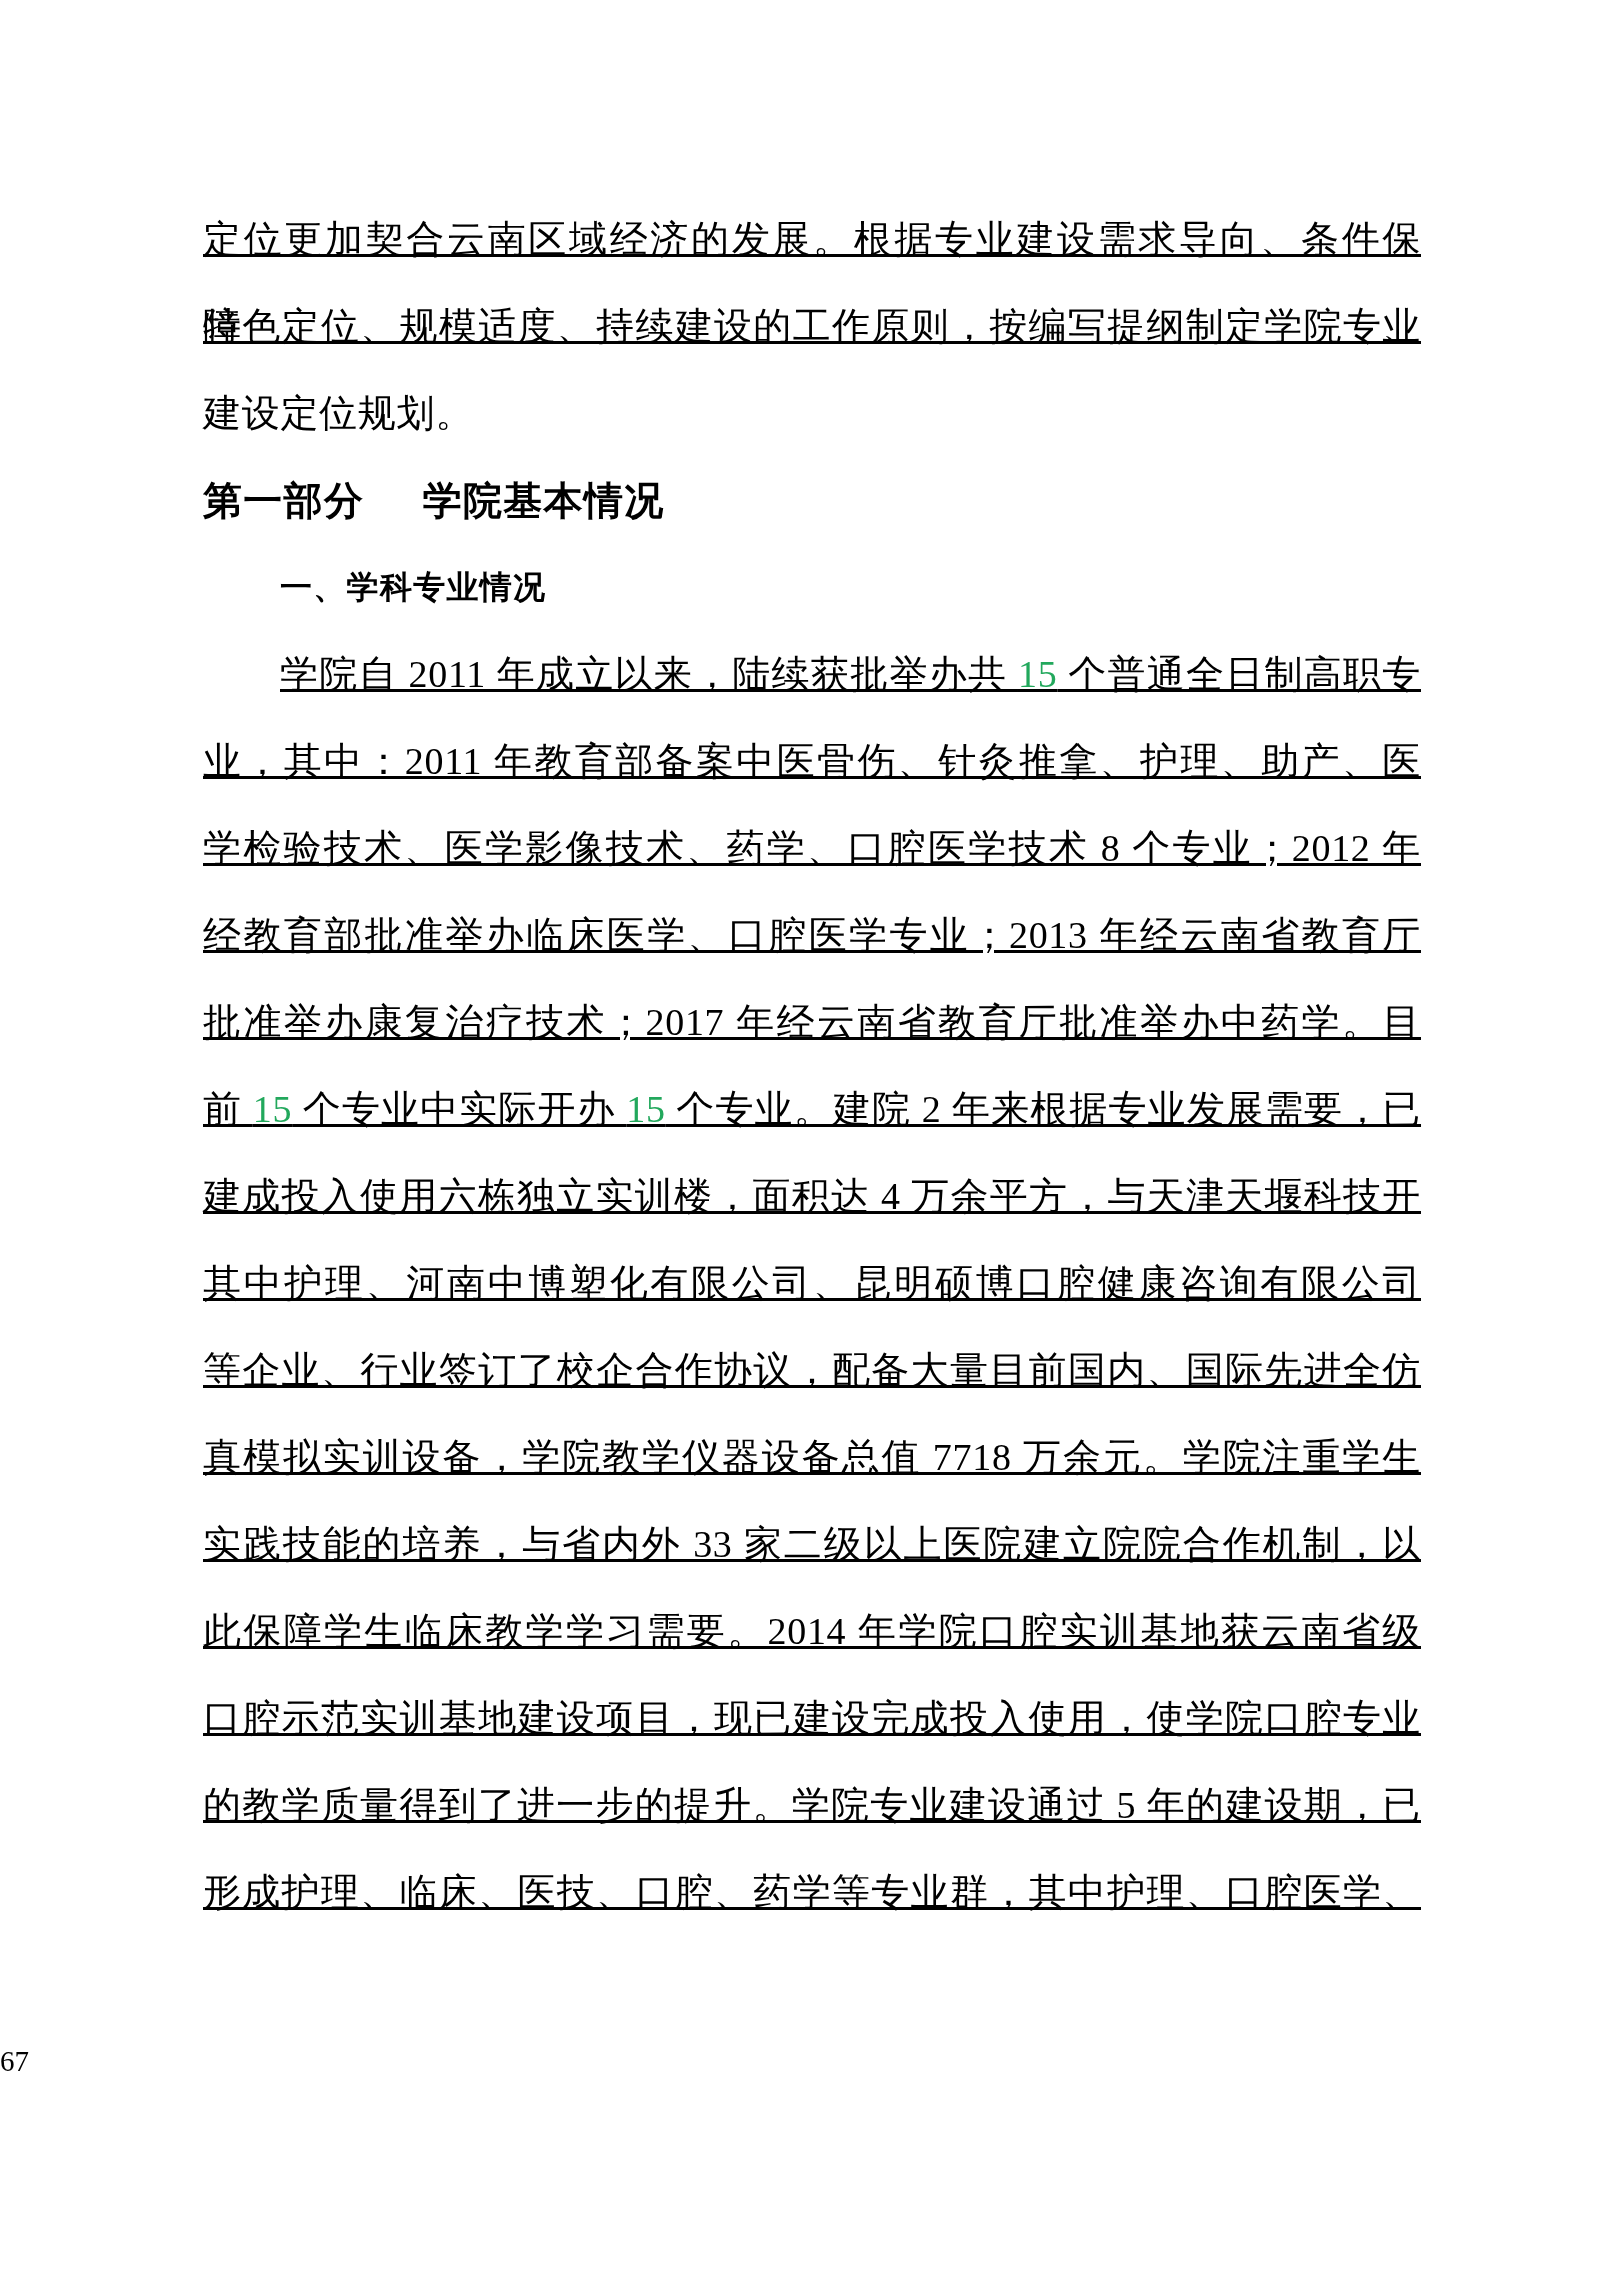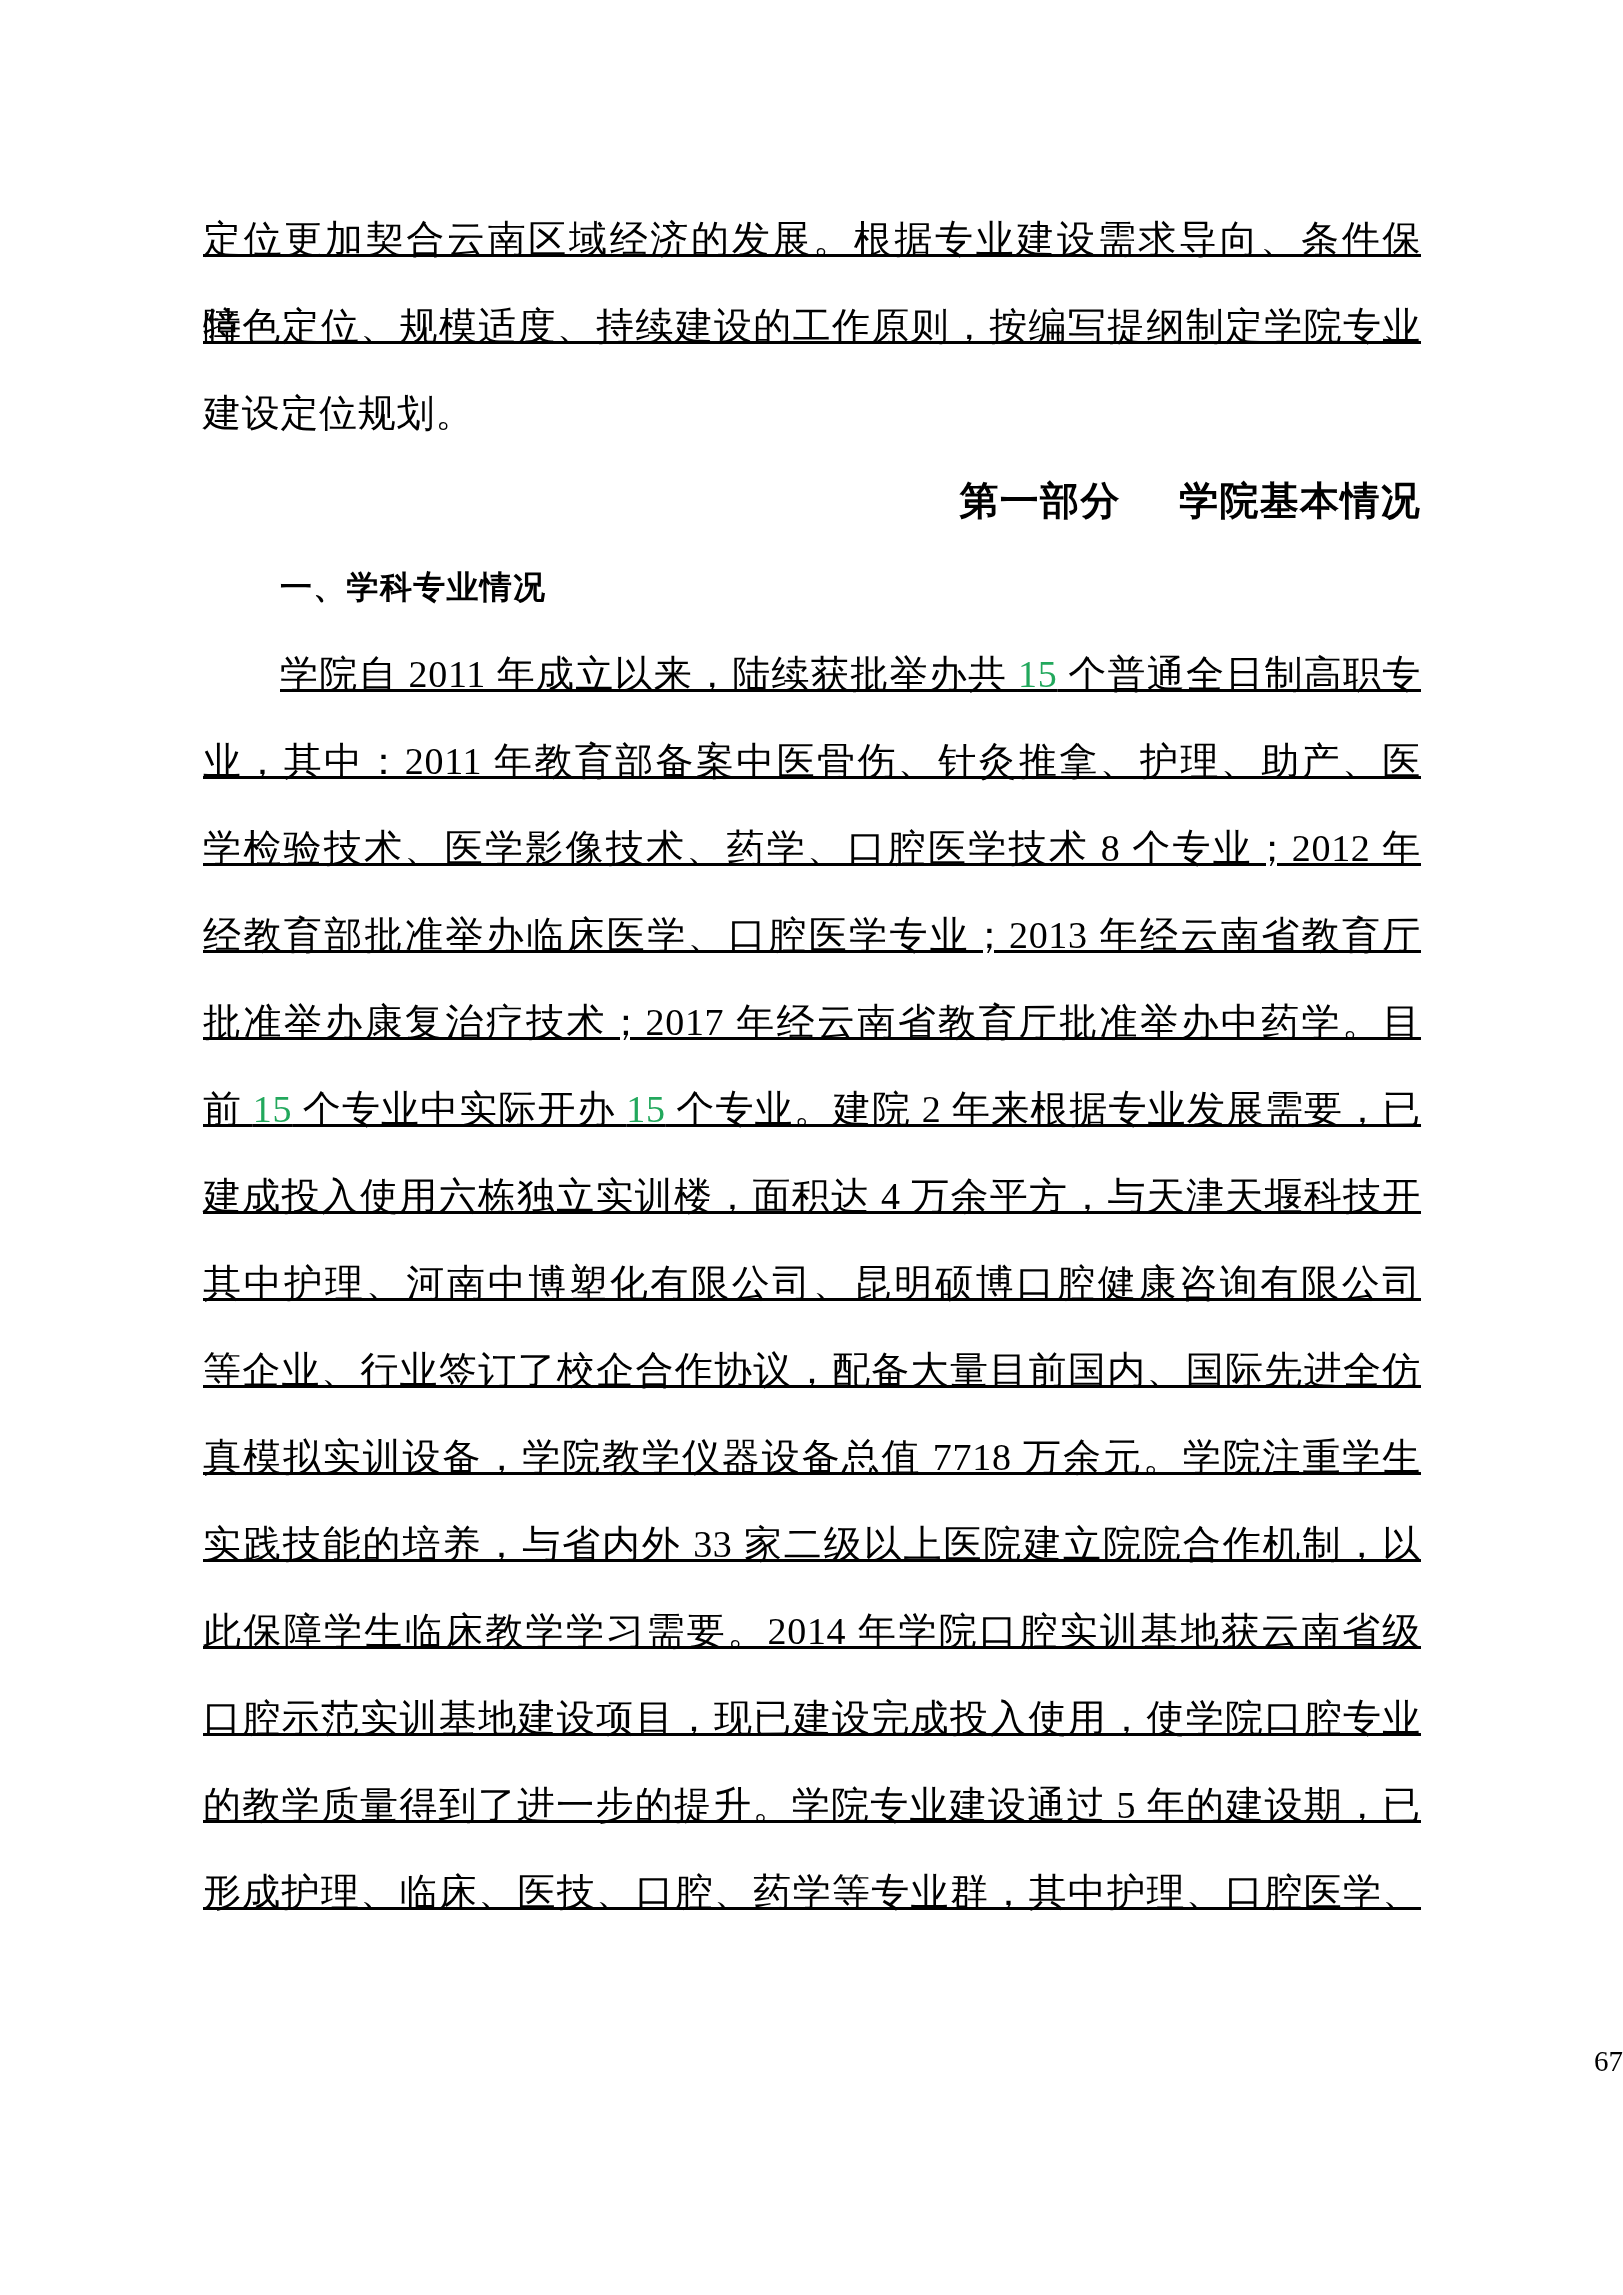--- a/index.html
+++ b/index.html
@@ -34,38 +34,38 @@
   }
   .line.lastline {
     text-align: center;
     text-align-last: left;
   }
   .line.indent { padding-left: 77px; }
   .line.h1 {
     font-family: "Liberation Sans", "DejaVu Sans", sans-serif;
     font-weight: 700;
     font-size: 39px;
-    text-align: right;
+    text-align: left;
     letter-spacing: 1.3px;
   }
   .line.h2 {
     font-family: "Liberation Sans", "DejaVu Sans", sans-serif;
     font-weight: 700;
     font-size: 32px;
     letter-spacing: 1.3px;
   }
   .gap-before { margin-left: 1.5em; }
   .footer {
     position: absolute;
     left: 0;
     top: 2032px;
     width: 100%;
     height: 59px;
     line-height: 59px;
-    text-align: right;
+    text-align: left;
     font-size: 29px;
     font-family: "Liberation Serif", "DejaVu Serif", serif;
   }
 </style>
 </head>
 <body>
 
 <div class="page">
   <div class="content" id="content">
       <div class="line body justify"><span>定位更加契合云南区域经济的发展。根据专业建设需求导向、条件保障、</span></div>

